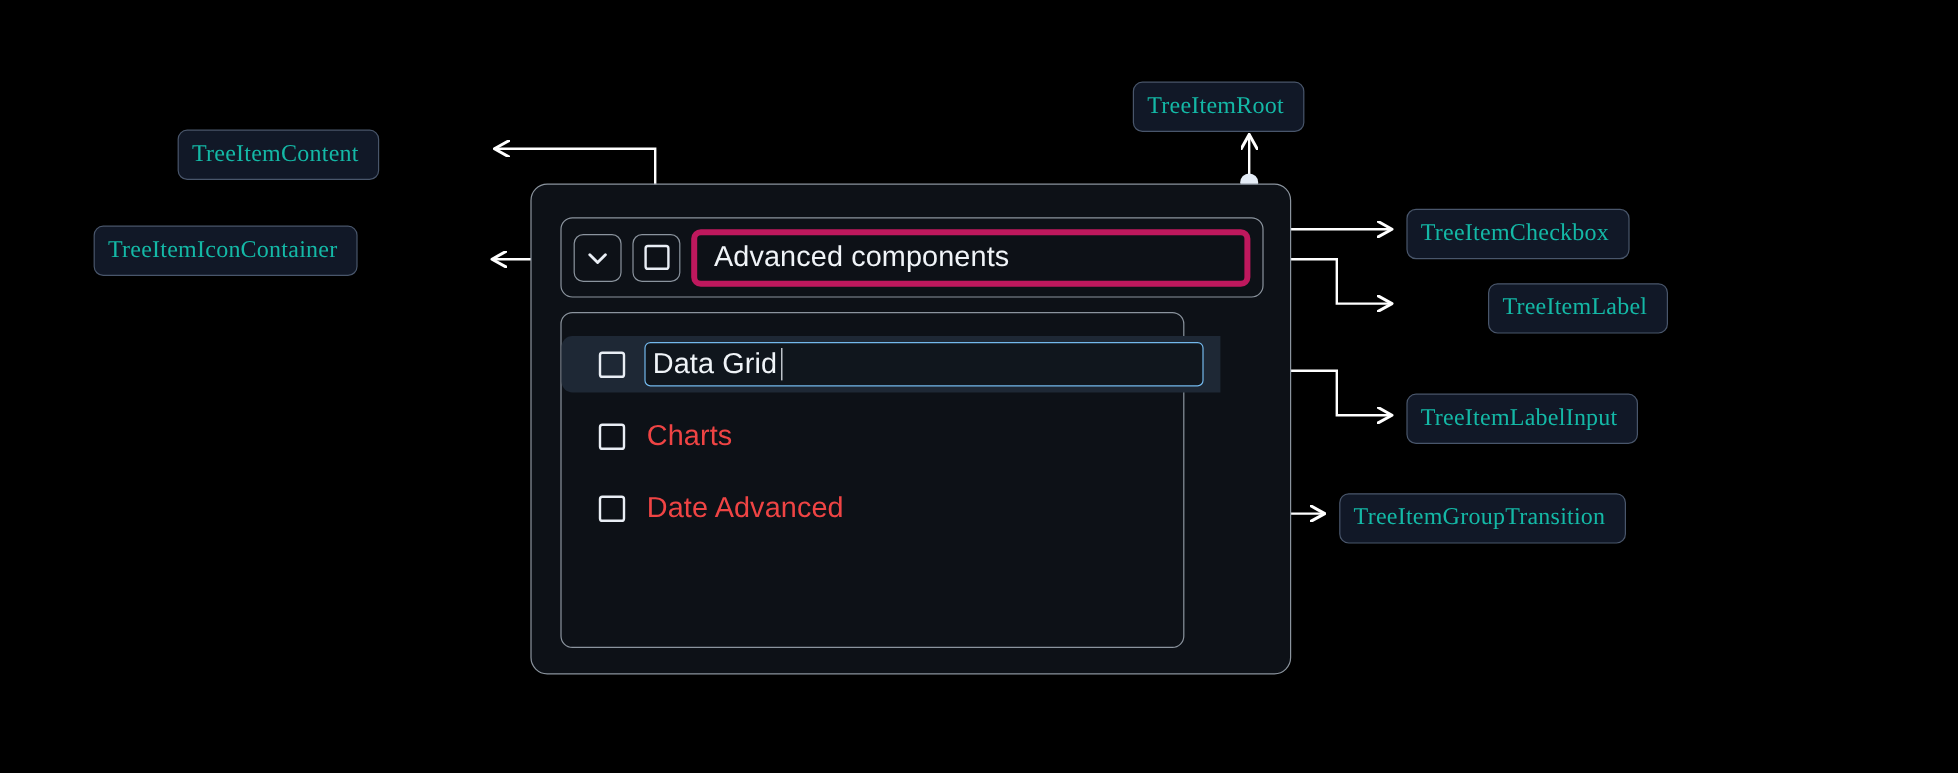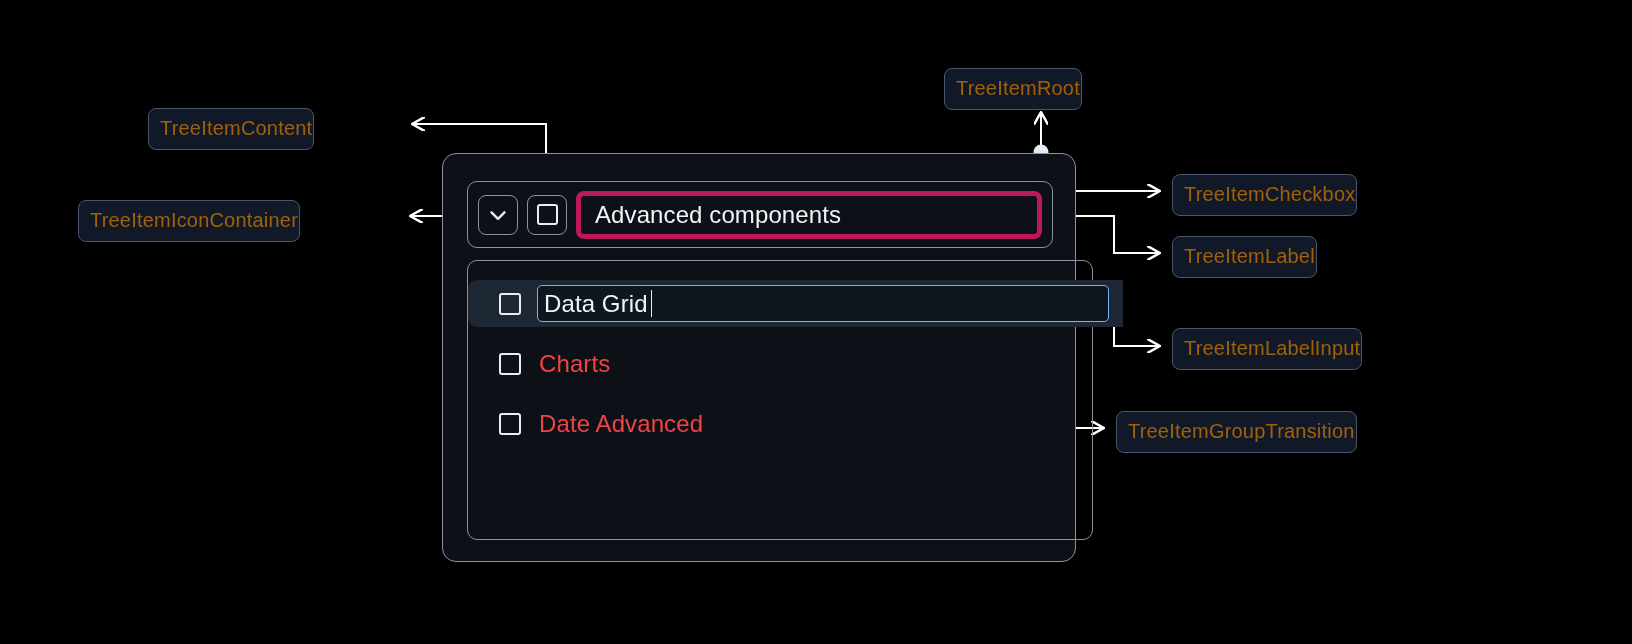--- a/index.html
+++ b/index.html
@@ -33,26 +33,26 @@
     z-index: 5;
   }
 
   
   .chip {
     position: absolute;
     box-sizing: border-box;
     background: #111827;
     border: 1px solid #49566b;
     border-radius: 8px;
-    color: #a16207;
-    font-family: Liberation Sans, sans-serif;
+    color: #14b8a6;
+    font-family: Liberation Serif, serif;
     font-size: 20px;
     line-height: 1;
     letter-spacing: 0.2px;
-    padding: 9px 1px 11px 11px;
+    padding: 9px 16px 11px 11px;
     white-space: nowrap;
     z-index: 20;
   }
 
   
   #tree-card {
     position: absolute;
     left: 442px;
     top: 153px;
     width: 634px;
@@ -123,21 +123,21 @@
     color: #f0f4f8;
     font-size: 24px;
     letter-spacing: 0.1px;
   }
 
   
   .group-transition {
     position: absolute;
     left: 24px;
     top: 106px;
-    width: 626px;
+    width: 520px;
     height: 280px;
     box-sizing: border-box;
     border: 1px solid #8b949e;
     border-radius: 10px;
     padding-top: 19px;
     text-align: right;
   }
 
   .tree-row {
     height: 47px;
@@ -194,33 +194,33 @@
 </style>
 </head>
 <body>
 
 <div id="stage">
 
   <div class="chip" style="left:148px; top:108px;">
     <span>TreeItemContent</span>
   </div>
 
-  <div class="chip" style="left:78px; top:200px;">
+  <div class="chip" style="left:78px; top:188px;">
     <span>TreeItemIconContainer</span>
   </div>
 
   <div class="chip" style="left:944px; top:68px;">
     <span>TreeItemRoot</span>
   </div>
 
   <div class="chip" style="left:1172px; top:174px;">
     <span>TreeItemCheckbox</span>
   </div>
 
-  <div class="chip" style="left:1172px; top:236px;">
+  <div class="chip" style="left:1240px; top:236px;">
     <span>TreeItemLabel</span>
   </div>
 
   <div class="chip" style="left:1172px; top:328px;">
     <span>TreeItemLabelInput</span>
   </div>
 
   <div class="chip" style="left:1116px; top:411px;">
     <span>TreeItemGroupTransition</span>
   </div>

